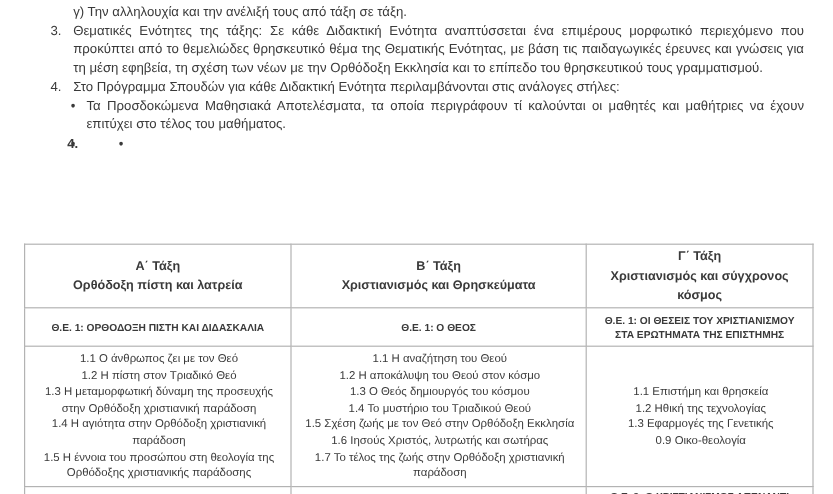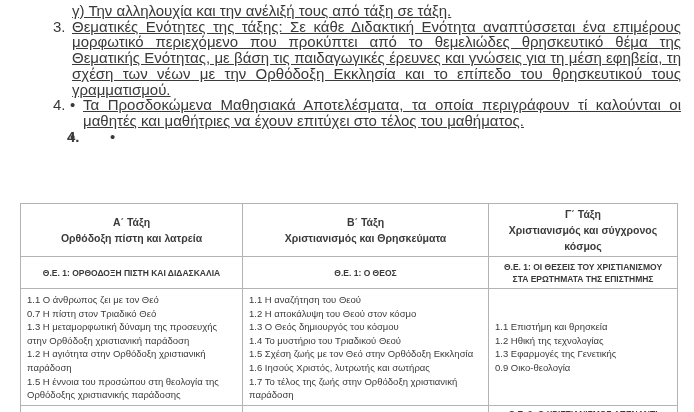--- a/index.html
+++ b/index.html
@@ -9,25 +9,24 @@
     background: #ffffff;
     font-family: "Liberation Sans", sans-serif;
     color: #3a3a3a;
     position: relative;
     overflow: hidden;
   }
 
   
   .doc {
     position: absolute;
-    left: 45px; top: 3px;
+    left: 34px; top: 3px;
     width: 636px;
-    font-size: 15px;
+    font-size: 11px;
     line-height: 15.7px;
-    text-decoration: underline;
   }
   .doc p { margin: 0; }
   .gamma { margin-left: 27px !important; }
   .num-item { position: relative; padding-left: 27px; text-align: justify; }
   .num-item .num { position: absolute; left: 8px; top: 0; }
   .b1 { position: relative; padding-left: 38px; text-align: justify; }
   .b1 .glyph { position: absolute; left: 25px; top: 0; }
   .b2 { position: relative; padding-left: 85px; text-align: justify; }
   .b2 .glyph { position: absolute; left: 65px; top: 0; }
   .h4 { position: relative; padding-left: 57px; font-weight: bold; }
@@ -71,35 +70,36 @@
   .schedule td.unit.last { height: 29px; }
   .schedule td.topics {
     height: 97px;
     font-size: 9.5px;
     line-height: 13.6px;
     vertical-align: top;
     padding: 4px 4px 3px 6px;
     text-align: left;
   }
   .schedule td.topics.centered { vertical-align: middle; }
-  .topic-line { margin: 0; }
+  .topic-line { margin: 0; text-align: center; }
 </style>
 </head>
 <body>
 
 <div class="doc">
   <p class="gamma">γ) Την αλληλουχία και την ανέλιξή τους από τάξη σε τάξη.</p>
 
   <p class="num-item">
     <span class="num">3.</span>
     <span>Θεματικές Ενότητες της τάξης: Σε κάθε Διδακτική Ενότητα αναπτύσσεται ένα επιμέρους μορφωτικό περιεχόμενο που προκύπτει από το θεμελιώδες θρησκευτικό θέμα της Θεματικής Ενότητας, με βάση τις παιδαγωγικές έρευνες και γνώσεις για τη μέση εφηβεία, τη σχέση των νέων με την Ορθόδοξη Εκκλησία και το επίπεδο του θρησκευτικού τους γραμματισμού.</span>
   </p>
 
   <p class="num-item">
     <span class="num">4.</span>
+    <span>Στο Πρόγραμμα Σπουδών για κάθε Διδακτική Ενότητα περιλαμβάνονται στις ανάλογες στήλες:</span>
   </p>
 
   <p class="b1">
     <span class="glyph">•</span>
     <span>Τα Προσδοκώμενα Μαθησιακά Αποτελέσματα, τα οποία περιγράφουν τί καλούνται οι μαθητές και μαθήτριες να έχουν επιτύχει στο τέλος του μαθήματος.</span>
   </p>
 
   <p class="b1">
     <span class="glyph">•</span>
   </p>
@@ -138,23 +138,23 @@
 
     <tr>
       <td class="unit">Θ.Ε. 1: ΟΡΘΟΔΟΞΗ ΠΙΣΤΗ ΚΑΙ ΔΙΔΑΣΚΑΛΙΑ</td>
       <td class="unit">Θ.Ε. 1: Ο ΘΕΟΣ</td>
       <td class="unit">Θ.Ε. 1: ΟΙ ΘΕΣΕΙΣ ΤΟΥ ΧΡΙΣΤΙΑΝΙΣΜΟΥ ΣΤΑ ΕΡΩΤΗΜΑΤΑ ΤΗΣ ΕΠΙΣΤΗΜΗΣ</td>
     </tr>
 
     <tr>
       <td class="topics">
         <div class="topic-line">1.1 Ο άνθρωπος ζει με τον Θεό</div>
-        <div class="topic-line">0.7 Η πίστη στον Τριαδικό Θεό</div>
+        <div class="topic-line">1.2 Η πίστη στον Τριαδικό Θεό</div>
         <div class="topic-line">1.3 Η μεταμορφωτική δύναμη της προσευχής στην Ορθόδοξη χριστιανική παράδοση</div>
-        <div class="topic-line">1.2 Η αγιότητα στην Ορθόδοξη χριστιανική παράδοση</div>
+        <div class="topic-line">1.4 Η αγιότητα στην Ορθόδοξη χριστιανική παράδοση</div>
         <div class="topic-line">1.5 Η έννοια του προσώπου στη θεολογία της Ορθόδοξης χριστιανικής παράδοσης</div>
       </td>
       <td class="topics">
         <div class="topic-line">1.1 Η αναζήτηση του Θεού</div>
         <div class="topic-line">1.2 Η αποκάλυψη του Θεού στον κόσμο</div>
         <div class="topic-line">1.3 Ο Θεός δημιουργός του κόσμου</div>
         <div class="topic-line">1.4 Το μυστήριο του Τριαδικού Θεού</div>
         <div class="topic-line">1.5 Σχέση ζωής με τον Θεό στην Ορθόδοξη Εκκλησία</div>
         <div class="topic-line">1.6 Ιησούς Χριστός, λυτρωτής και σωτήρας</div>
         <div class="topic-line">1.7 Το τέλος της ζωής στην Ορθόδοξη χριστιανική παράδοση</div>

